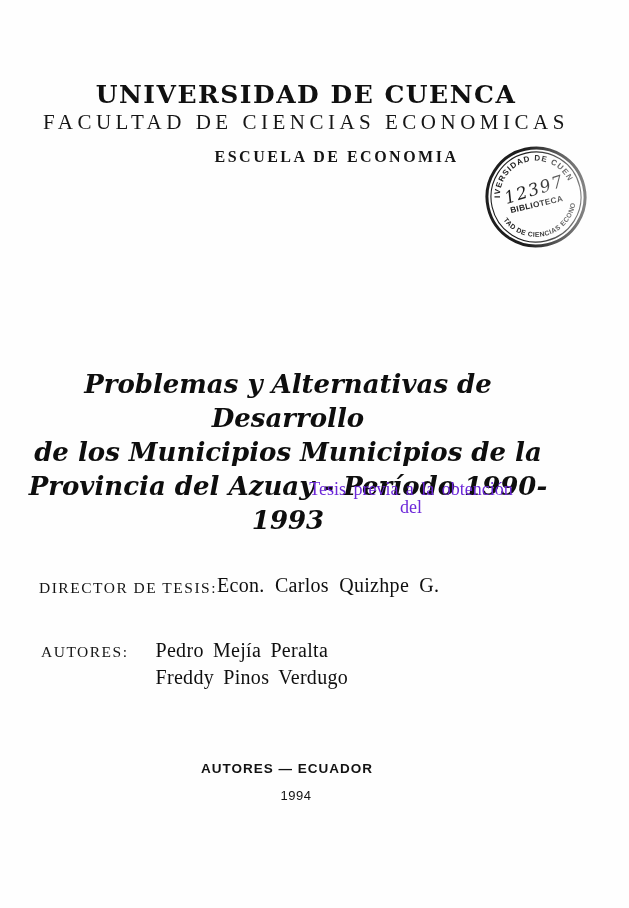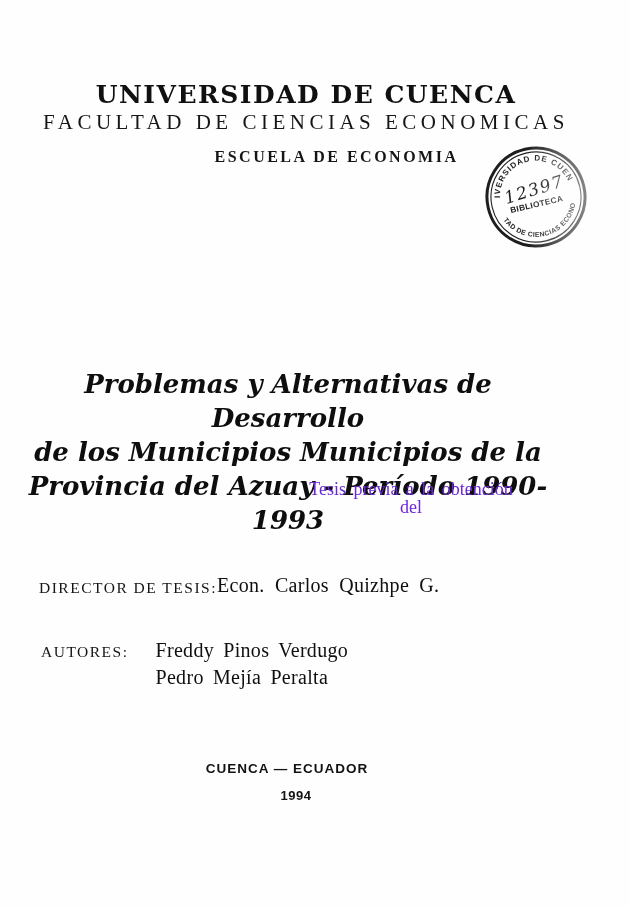--- a/index.html
+++ b/index.html
@@ -75,21 +75,21 @@
     position:absolute;top:761px;left:0;width:574px;
     text-align:center;
     font-family:"Liberation Sans", sans-serif;
     font-weight:bold;font-size:13.5px;letter-spacing:1px;
     color:#121212;
   }
   .footer-year{
     position:absolute;top:788px;left:0;width:592px;
     text-align:center;
     font-family:"Liberation Sans", sans-serif;
-    font-weight:bold;font-size:13px;letter-spacing:0.5px;
+    font-weight:normal;font-size:13px;letter-spacing:0.5px;
     color:#121212;
   }
   .stamp text{fill:#1e1e1e;font-family:"Liberation Sans", sans-serif;}
 </style>
 </head>
 <body>
 
 <div class="page">
 
   <div class="university">UNIVERSIDAD DE CUENCA</div>
@@ -134,21 +134,21 @@
   </div>
 
   <div class="director-row">
     <span class="caps-label">DIRECTOR DE TESIS:</span>
     <span class="big-serif">Econ. Carlos Quizhpe G.</span>
   </div>
 
   <div class="authors-row">
     <span class="caps-label">AUTORES:</span>
     <span class="big-serif author-names">
+      <div>Pedro Mejía Peralta</div>
       <div>Freddy Pinos Verdugo</div>
-      <div>Pedro Mejía Peralta</div>
     </span>
   </div>
 
-  <div class="footer-location">CUENCA — ECUADOR</div>
+  <div class="footer-location">AUTORES — ECUADOR</div>
   <div class="footer-year">1994</div>
 
 </div>
 
 </body></html>

